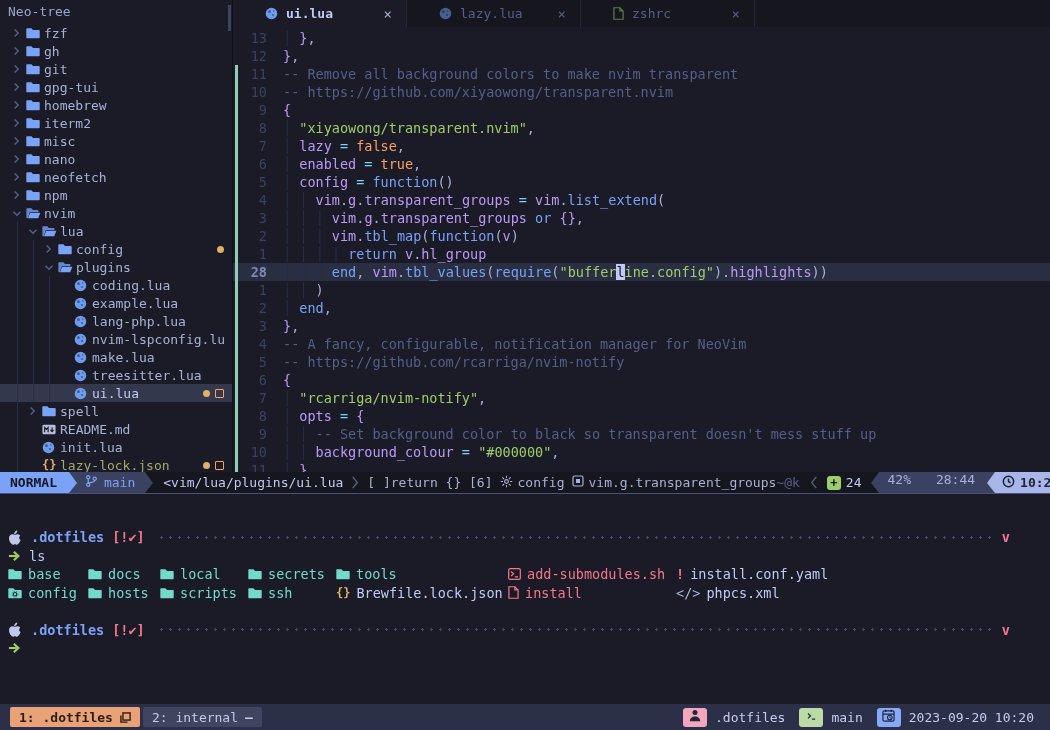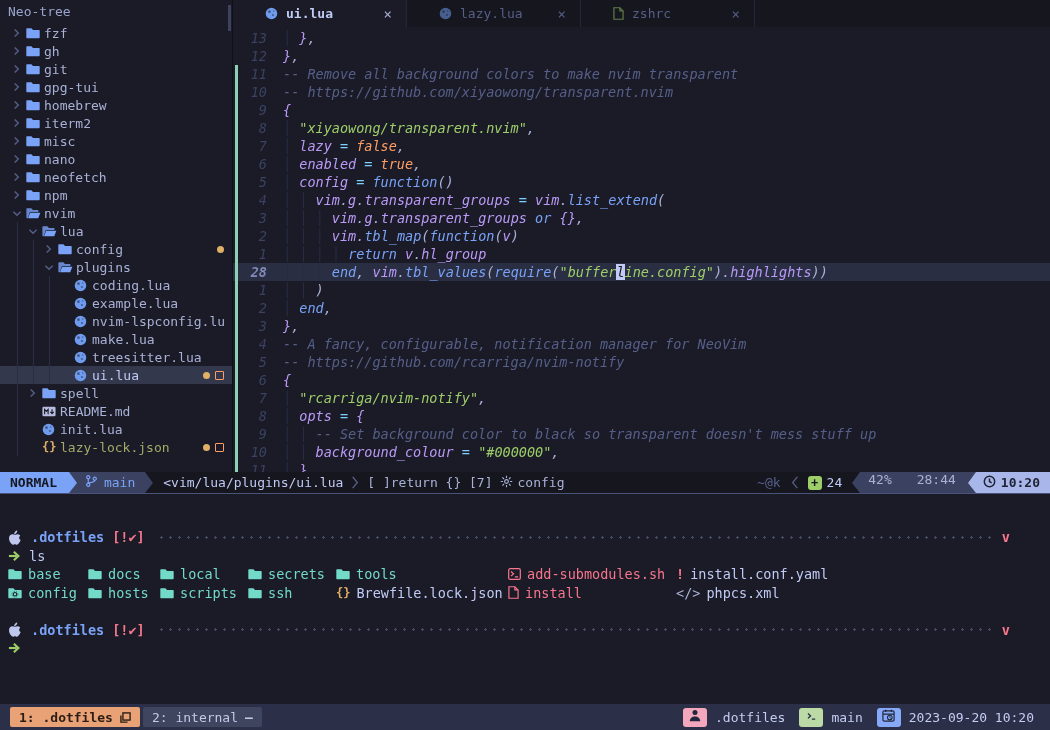--- a/index.html
+++ b/index.html
@@ -31,21 +31,21 @@
   .tabbar { height:27px; flex:none; background:#16161e; display:flex; align-items:stretch; }
   .tab { width:174px; flex:none; display:flex; align-items:center; gap:8px; padding:0 14px 0 32px; border-right:1px solid #232739; font-size:13px; color:#565f89; }
   .tab.active { background:#1a1b26; color:#c0caf5; font-weight:bold; }
   .tab .ticn { display:flex; align-items:center; opacity:.55; }
   .tab.active .ticn { opacity:1; }
   .tab .close { margin-left:auto; font-size:14px; color:#565f89; font-weight:normal; }
   .tab.active .close { color:#a9b1d6; }
   .tabfill { flex:1; background:#16161e; }
 
   .code { flex:1; overflow:hidden; padding-top:2px; font-size:13.5px; }
-  .cline { display:flex; height:18px; line-height:18px; white-space:pre; position:relative;font-style:italic; }
+  .cline { display:flex; height:18px; line-height:18px; white-space:pre; position:relative; }
   .cline.cur { background:#292e42; }
   .gsign { position:absolute; left:2px; top:0; bottom:0; width:3px; background:#8ed0b5; }
   .gnum { width:50px; flex:none; text-align:right; padding-right:16px; color:#3b4261; }
   .cline.cur .gnum { color:#828bb8; font-weight:bold; }
   .ctext { flex:1; white-space:pre; }
   .guide { color:#262c44; }
   .tk-c { color:#565f89; } .tk-g { color:#9ece6a; } .tk-o { color:#ff9e64; }
   .tk-p { color:#bb9af7; } .tk-b { color:#7aa2f7; } .tk-y { color:#7dcfff; }
   .tk-w { color:#a9b1d6; } .tk-fg { color:#c0caf5; }
   .cursor { background:#c0caf5; color:#16161e; }
@@ -337,20 +337,36 @@
             <span class="tchev"></span>
             <span class="ticon">
               <svg width="13" height="13" viewBox="0 0 14 14">
                 <circle cx="7" cy="7" r="6.2" fill="#6f9bee"></circle>
                 <circle cx="4.8" cy="5" r="1.5" fill="#1a1b26" opacity=".5"></circle>
                 <circle cx="8.6" cy="8.6" r="1.1" fill="#1a1b26" opacity=".5"></circle>
                 <circle cx="9.4" cy="4.2" r=".8" fill="#1a1b26" opacity=".5"></circle>
               </svg>
             </span>
             <span class="tlabel">example.lua</span>
+          </div>
+          <div class="trow">
+            <span class="tpad"></span>
+            <span class="tind g"></span>
+            <span class="tind g"></span>
+            <span class="tind g"></span>
+            <span class="tchev"></span>
+            <span class="ticon">
+              <svg width="13" height="13" viewBox="0 0 14 14">
+                <circle cx="7" cy="7" r="6.2" fill="#6f9bee"></circle>
+                <circle cx="4.8" cy="5" r="1.5" fill="#1a1b26" opacity=".5"></circle>
+                <circle cx="8.6" cy="8.6" r="1.1" fill="#1a1b26" opacity=".5"></circle>
+                <circle cx="9.4" cy="4.2" r=".8" fill="#1a1b26" opacity=".5"></circle>
+              </svg>
+            </span>
+            <span class="tlabel">lang-php.lua</span>
           </div>
           <div class="trow">
             <span class="tpad"></span>
             <span class="tind g"></span>
             <span class="tind g"></span>
             <span class="tind g"></span>
             <span class="tchev"></span>
             <span class="ticon">
               <svg width="13" height="13" viewBox="0 0 14 14">
                 <circle cx="7" cy="7" r="6.2" fill="#6f9bee"></circle>
@@ -551,24 +567,27 @@
           </svg></span>
       <span>main</span>
     </div>
     <div class="pl-r2"></div>
     <div class="sl-path">&lt;vim/lua/plugins/ui.lua</div>
     <div class="sl-sep" id="crumb-sep">
         <svg width="8" height="13" viewBox="0 0 8 14">
           <path d="M1.5 1l5 6-5 6" fill="none" stroke="#565f89" stroke-width="1.5"></path>
         </svg>
       </div>
-    <div class="crumbs" id="crumbs"><span class="crumb"><span>[ ]return {} [7]</span></span><span class="crumb"><span><svg width="13" height="13" viewBox="0 0 14 14">
+    <div class="crumbs" id="crumbs"><span class="crumb"><span>[ ]return {} [6]</span></span><span class="crumb"><span><svg width="13" height="13" viewBox="0 0 14 14">
               <circle cx="7" cy="7" r="2" fill="none" stroke="#a9b1d6" stroke-width="1.3"></circle>
               <path d="M7 .8v2.4M7 10.8v2.4M.8 7h2.4M10.8 7h2.4M2.6 2.6l1.7 1.7M9.7 9.7l1.7 1.7M11.4 2.6L9.7 4.3M4.3 9.7l-1.7 1.7" stroke="#a9b1d6" stroke-width="1.2"></path>
-            </svg></span><span>config</span></span></div>
+            </svg></span><span>config</span></span><span class="crumb"><span><svg width="12" height="12" viewBox="0 0 12 12">
+              <rect x="1" y="1" width="10" height="10" rx="1.5" fill="none" stroke="#a9b1d6" stroke-width="1.2"></rect>
+              <rect x="4" y="4" width="4" height="4" fill="#a9b1d6"></rect>
+            </svg></span><span>vim.g.transparent_groups</span></span></div>
     <div class="sl-right">
       <span class="sl-reg">~@k</span>
       <span class="thin-sep" id="thin-sep">
           <svg width="8" height="13" viewBox="0 0 8 14">
             <path d="M6.5 1l-5 6 5 6" fill="none" stroke="#545c7e" stroke-width="1.5"></path>
           </svg>
         </span>
       <span class="plusbox">+</span>
       <span class="sl-plug">24</span>
       <span class="pl-l1"></span>

